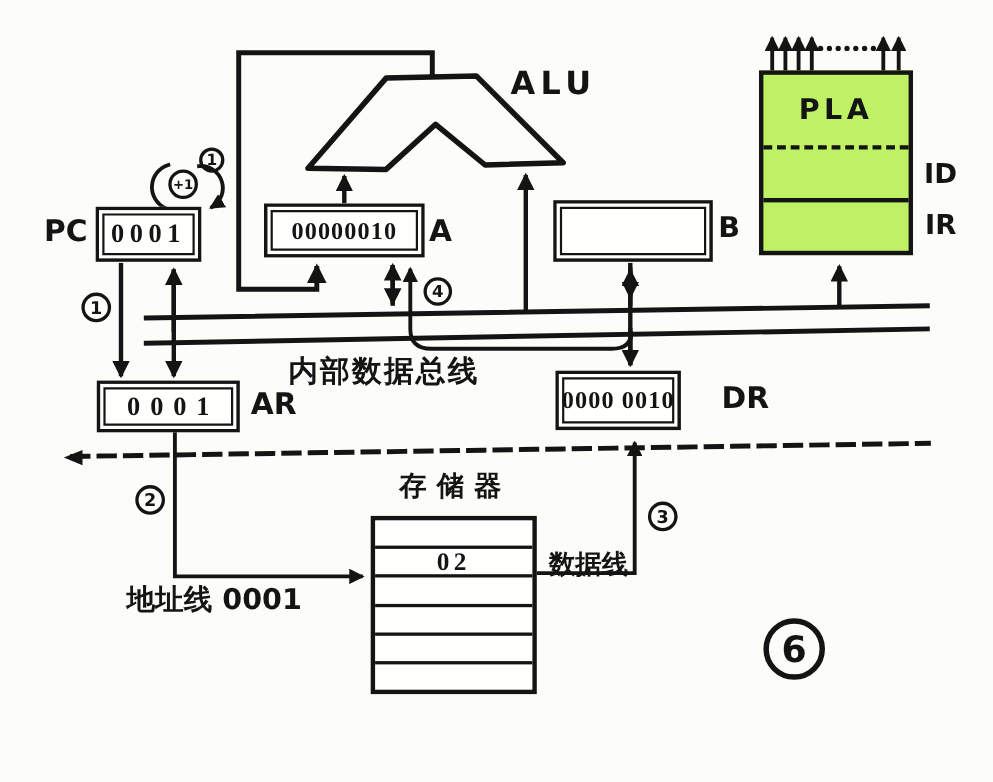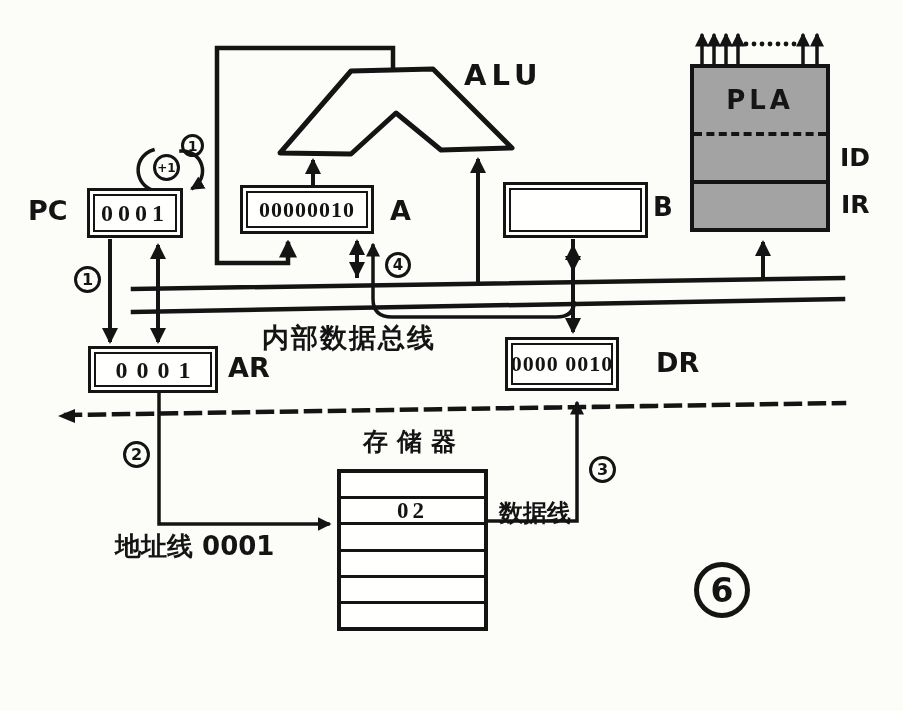--- a/index.html
+++ b/index.html
@@ -28,21 +28,21 @@
     font-weight:700;line-height:1;white-space:pre;
   }
   .step{
     position:absolute;box-sizing:border-box;border:3px solid var(--ink);
     border-radius:50%;display:flex;align-items:center;justify-content:center;
     font-weight:700;line-height:1;background:transparent;
   }
   .bigstep{border-width:5px;}
   #pla{
     position:absolute;box-sizing:border-box;border:4px solid var(--ink);
-    background:#a3a3a3;display:flex;flex-direction:column;
+    background:#bef264;display:flex;flex-direction:column;
   }
   .pla-title{height:64px;display:flex;align-items:center;justify-content:center;
     font-weight:700;font-size:26px;letter-spacing:4px;}
   .pla-dash{height:0;border-top:4px dashed var(--ink);}
   .pla-solid{height:0;border-top:4px solid var(--ink);}
   .pla-sec{flex:1;}
   #membox{
     position:absolute;box-sizing:border-box;border:4px solid var(--ink);
     background:#fffffe;display:flex;flex-direction:column;
   }
@@ -113,29 +113,29 @@
 
       <polyline stroke-width="3.5" points="488,521 577,521 577,404" marker-end="url(#arr)"></polyline>
 
       <path stroke-width="3.5" d="M574,303 Q574,317 556,317 L392,317 Q373,317 373,299 L373,246" marker-end="url(#arr)"></path>
 
       <path stroke-width="3.5" d="M153,150 A21,21 0 0 0 150,189"></path>
       <path stroke-width="3.5" d="M181,151 A20,20 0 0 1 193,188" marker-end="url(#arr)"></path>
     </g>
   </svg>
 
-  <div class="lbl" style="left:28px;top:197px;font-size:27px">PC</div>
+  <div class="lbl" style="left:40px;top:197px;font-size:27px">PC</div>
   <div class="reg" style="left:87px;top:188px;width:96px;height:50px">
     <span class="regval" style="font-size:24px;letter-spacing:5px">0001</span>
   </div>
 
   <div class="step" style="left:181px;top:134px;width:23px;height:23px;font-size:14px">1</div>
   <div class="step" style="left:153px;top:154px;width:27px;height:27px;font-size:12px">+1</div>
 
-  <div class="reg" style="left:240px;top:185px;width:134px;height:49px">
+  <div class="reg" style="left:240px;top:185px;width:146px;height:49px">
     <span class="regval" style="font-size:22px;letter-spacing:1px">00000010</span>
   </div>
   <div class="lbl" style="left:390px;top:197px;font-size:27px">A</div>
 
   <div class="lbl" style="left:464px;top:61px;font-size:29px;letter-spacing:5px">ALU</div>
 
   <div class="reg" style="left:503px;top:182px;width:145px;height:56px">
     <span class="regval" style="font-size:22px"></span>
   </div>
   <div class="lbl" style="left:653px;top:194px;font-size:26px">B</div>

